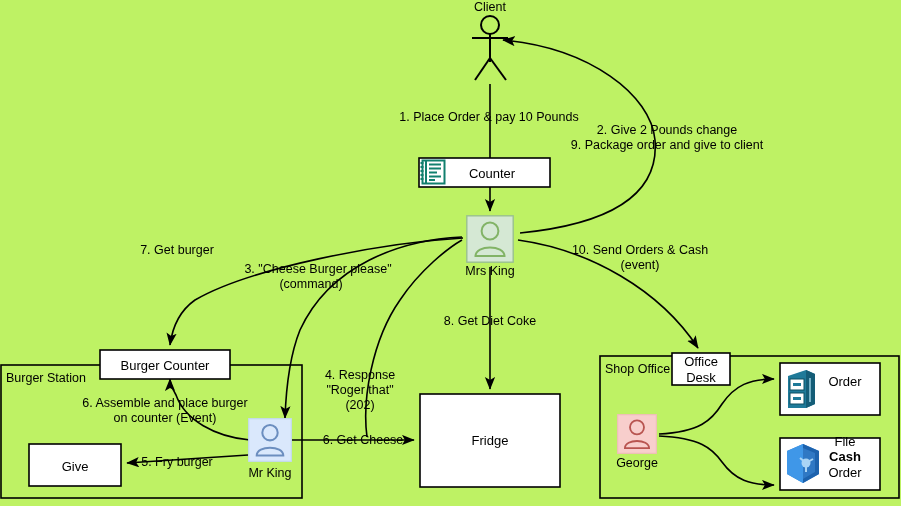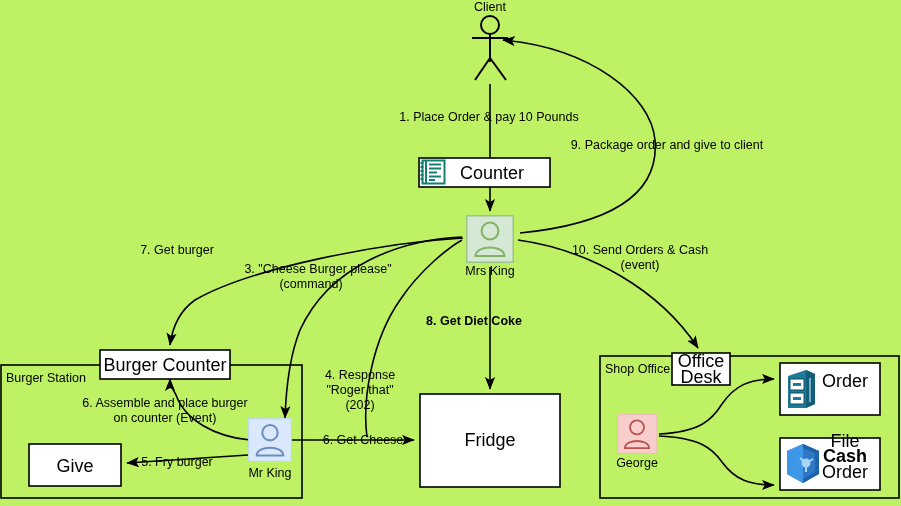--- a/index.html
+++ b/index.html
@@ -49,21 +49,21 @@
     position: absolute;
     font-size: 12.5px;
     line-height: 15px;
     color: #000000;
     white-space: nowrap;
     text-align: center;
   }
   .lbl.ctr { transform: translateX(-50%); }
   .boxlabel {
     position: absolute;
-    font-size: 18px;
+    font-size: 13px;
     color: #000000;
     white-space: nowrap;
     transform: translate(-50%, -50%);
     text-align: center;
   }
   .actorlabel {
     position: absolute;
     font-size: 12.5px;
     white-space: nowrap;
     transform: translateX(-50%);
@@ -212,20 +212,21 @@
   <div class="boxlabel" style="left:845px; top:397px;margin-top:44px;">File</div>
 
   <div class="boxlabel" style="left:845px; top:456px;font-weight:bold;">Cash</div>
   <div class="boxlabel" style="left:845px; top:472px;">Order</div>
 
   <div class="lbl" style="left:6px; top:371px;">Burger Station</div>
   <div class="lbl" style="left:605px; top:362px;">Shop Office</div>
 
   <div class="lbl ctr" style="left:489px; top:110px;">1. Place Order &amp; pay 10 Pounds</div>
 
+  <div class="lbl ctr" style="left:667px; top:123px;">2. Give 2 Pounds change</div>
   <div class="lbl ctr" style="left:667px; top:138px;">9. Package order and give to client</div>
 
   <div class="lbl ctr" style="left:640px; top:243px;">10. Send Orders &amp; Cash</div>
   <div class="lbl ctr" style="left:640px; top:258px;">(event)</div>
 
   <div class="lbl ctr" style="left:177px; top:243px;">7. Get burger</div>
 
   <div class="lbl ctr" style="left:318px; top:262px;">3. "Cheese Burger please"</div>
   <div class="lbl ctr" style="left:311px; top:277px;">(command)</div>
 
@@ -233,15 +234,15 @@
   <div class="lbl ctr" style="left:360px; top:383px;">"Roger that"</div>
   <div class="lbl ctr" style="left:360px; top:398px;">(202)</div>
 
   <div class="lbl ctr" style="left:177px; top:455px;">5. Fry burger</div>
 
   <div class="lbl ctr" style="left:165px; top:396px;">6. Assemble and place burger</div>
   <div class="lbl ctr" style="left:165px; top:411px;">on counter (Event)</div>
 
   <div class="lbl ctr" style="left:363px; top:433px;">6. Get Cheese</div>
 
-  <div class="lbl ctr" style="left:474px; top:314px;font-weight:bold;">8. Get Diet Coke</div>
+  <div class="lbl ctr" style="left:490px; top:314px;">8. Get Diet Coke</div>
 
 </div>
 
 </body></html>

